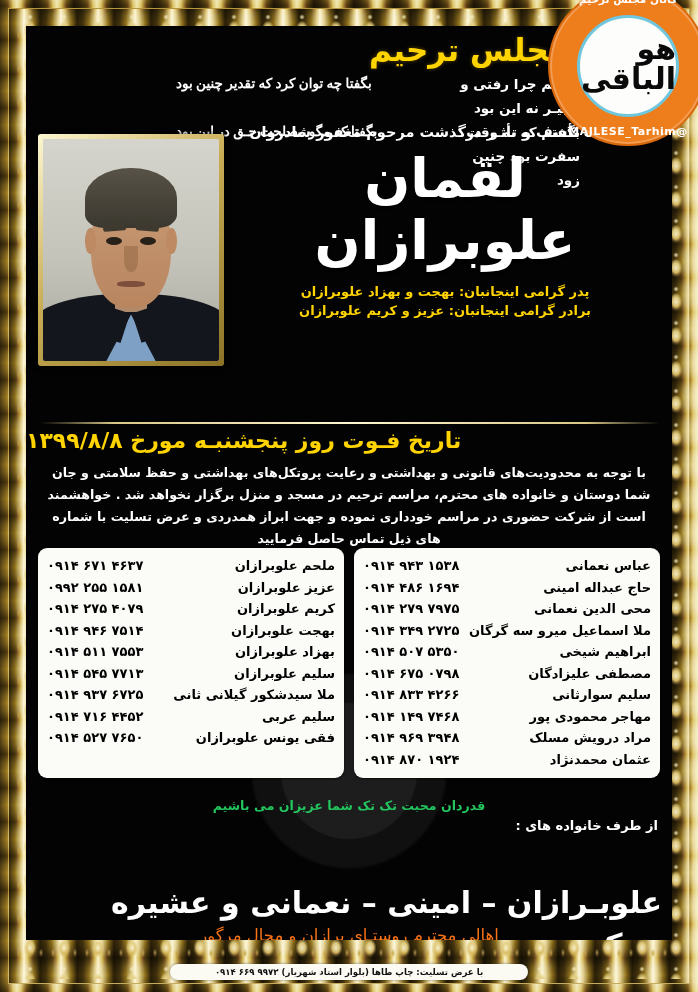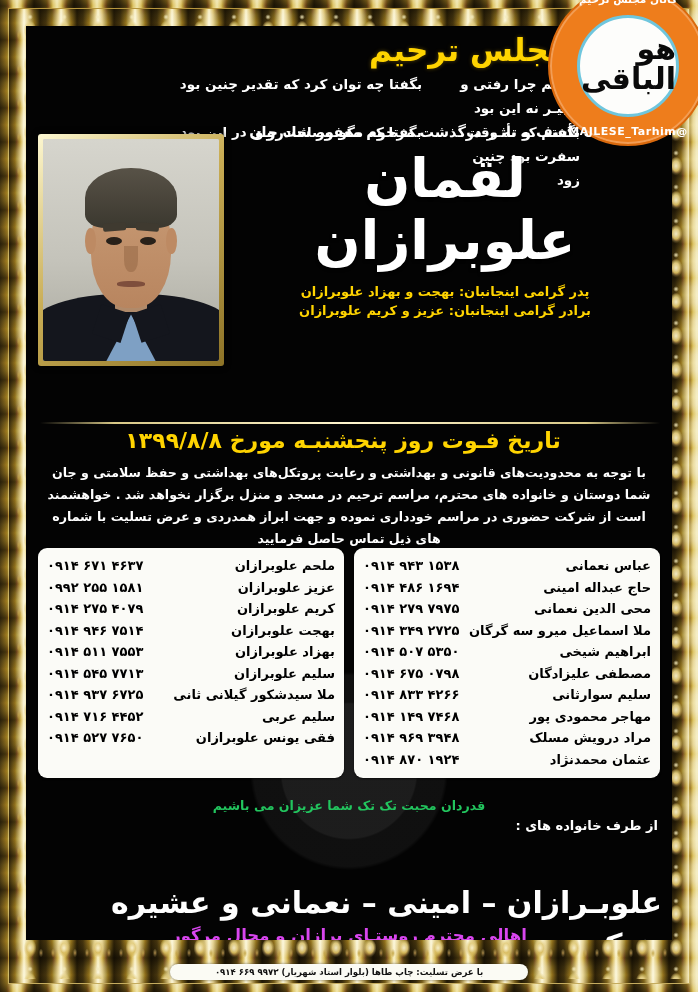--- a/index.html
+++ b/index.html
@@ -74,21 +74,21 @@
     font-size:31px;font-weight:bold;
     letter-spacing:1px;
     text-shadow:0 0 4px rgba(255,200,0,.35);
   }
   .poem{
     position:absolute;top:46px;right:0;left:8px;
     color:#ffffff;font-size:13.5px;line-height:24px;font-weight:bold;
   }
   .poem-row{display:flex;justify-content:flex-start;gap:26px;}
   .poem-a{width:220px;text-align:right;padding-right:92px;box-sizing:border-box;}
-  .poem-b{width:250px;text-align:center;}
+  .poem-b{width:250px;text-align:left;font-family:Liberation Serif, serif;}
 
   
   .badge{
     position:absolute;right:-10px;top:-14px;
     width:156px;height:156px;border-radius:50%;
     background:#ee7d1c;
     border:2px solid #d9690d;
     box-shadow:0 0 0 2px rgba(255,255,255,.25) inset;
     z-index:6;
   }
@@ -149,21 +149,21 @@
     margin-top:10px;color:#ffd400;font-size:13px;font-weight:bold;line-height:19px;text-align:center;
   }
 
   
   .rule{
     position:absolute;left:14px;right:12px;top:396px;height:2px;
     background:linear-gradient(90deg,rgba(210,195,130,0),#d8c887 12%,#fff6cf 50%,#d8c887 88%,rgba(210,195,130,0));
   }
   .date-line{
     position:absolute;left:0;right:12px;top:402px;
-    text-align:center;color:#ffd400;font-size:22px;font-weight:bold;letter-spacing:.5px;
+    text-align:left;color:#ffd400;font-size:22px;font-weight:bold;letter-spacing:.5px;
   }
 
   
   .notice{
     position:absolute;left:16px;right:16px;top:436px;
     color:#fff;font-size:12.6px;font-weight:bold;line-height:22px;text-align:center;
   }
 
   
   .cards{
@@ -192,21 +192,21 @@
   }
   .fam{
     position:absolute;left:10px;right:10px;top:812px;
     color:#fff;text-align:right;font-weight:bold;margin-top:44px;
   }
   .fam .f1{font-size:30px;line-height:42px;letter-spacing:1px;}
   .fam .f2{font-size:26px;line-height:40px;letter-spacing:1px;}
   .fam .tribe{font-size:30px;}
   .villagers{
     position:absolute;left:12px;right:12px;top:896px;
-    color:#d946ef;text-align:center;font-size:16.5px;font-weight:bold;line-height:27px;
+    color:#f97316;text-align:center;font-size:16.5px;font-weight:normal;line-height:27px;
   }
 
   
   .credit{
     position:absolute;left:170px;right:170px;bottom:12px;
     background:#fbfbf4;border-radius:8px;
     text-align:center;color:#111;font-size:8.6px;font-weight:bold;
     padding:2px 4px;line-height:12px;white-space:nowrap;
     box-shadow:0 0 3px rgba(0,0,0,.5);
     z-index:7;

